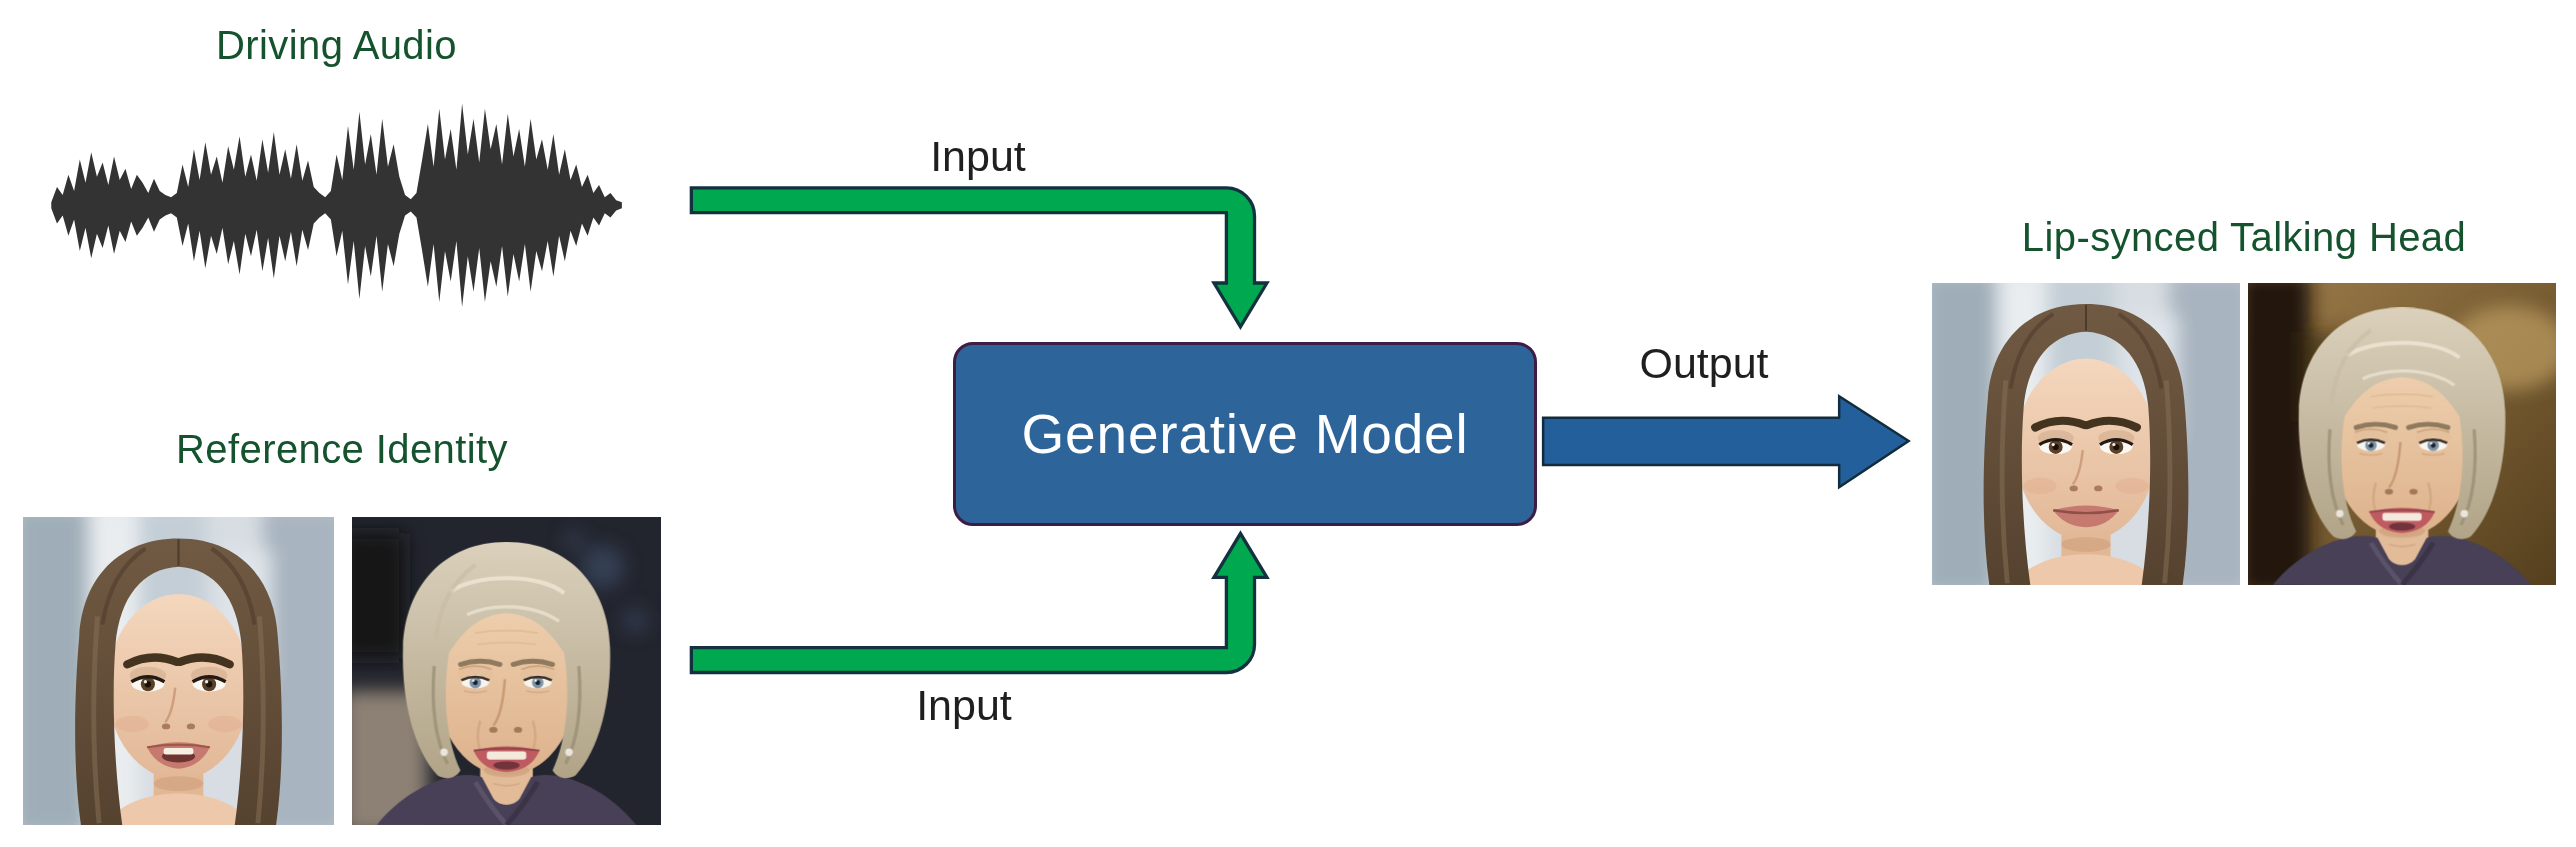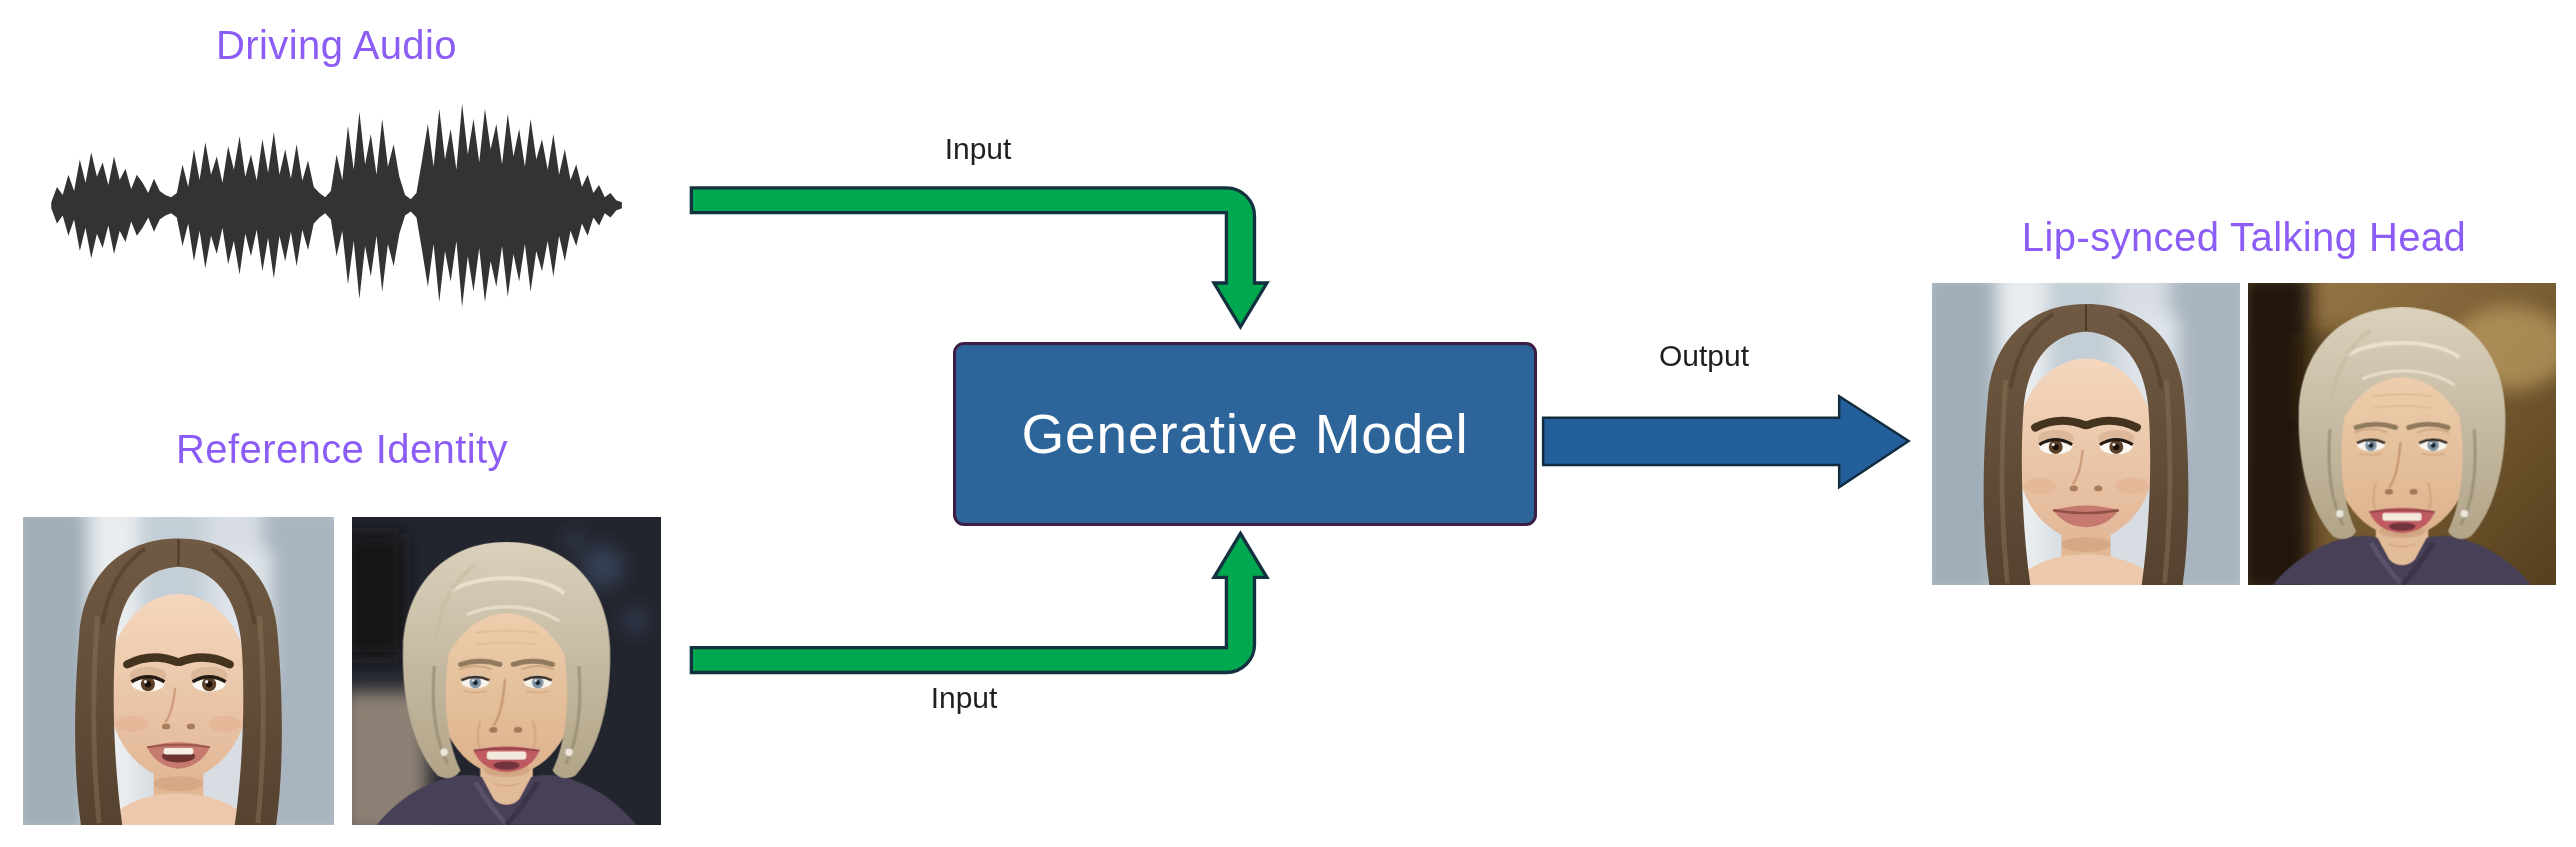--- a/index.html
+++ b/index.html
@@ -2,29 +2,29 @@
 <html style="font-size:13.2px"><head>
 <meta charset="utf-8">
 <style>
   html,body{margin:0;padding:0;background:#ffffff;}
   #canvas{
     position:relative;width:2576px;height:848px;background:#ffffff;
     font-family:"Liberation Sans",sans-serif;overflow:hidden;
   }
   #gfx{position:absolute;left:0;top:0;width:2576px;height:848px;}
   .section-title{
-    position:absolute;text-align:center;font-size:40px;color:#8b5cf6;
+    position:absolute;text-align:center;font-size:40px;color:#14532d;
     letter-spacing:0.4px;white-space:nowrap;
   }
   .flow-label{
-    position:absolute;text-align:center;font-size:30px;color:#1f1f1f;white-space:nowrap;
+    position:absolute;text-align:center;font-size:43px;color:#1f1f1f;white-space:nowrap;
   }
   .model-box{
     position:absolute;left:953px;top:342px;width:584px;height:184px;
-    box-sizing:border-box;border:3.3px solid #3E1D44;border-radius:11px;
+    box-sizing:border-box;border:3.3px solid #3E1D44;border-radius:20px;
     background:#2D6499;display:flex;align-items:center;justify-content:center;
   }
   .model-box span{
     color:#ffffff;font-size:55px;letter-spacing:0.8px;white-space:nowrap;
   }
   .photo{position:absolute;overflow:hidden;background:#d8d8d8;}
   .photo svg{display:block;}
   
   #ref-photo-1{left:23px;  top:517px;width:311px;height:308px;}
   #ref-photo-2{left:352px; top:517px;width:309px;height:308px;}

